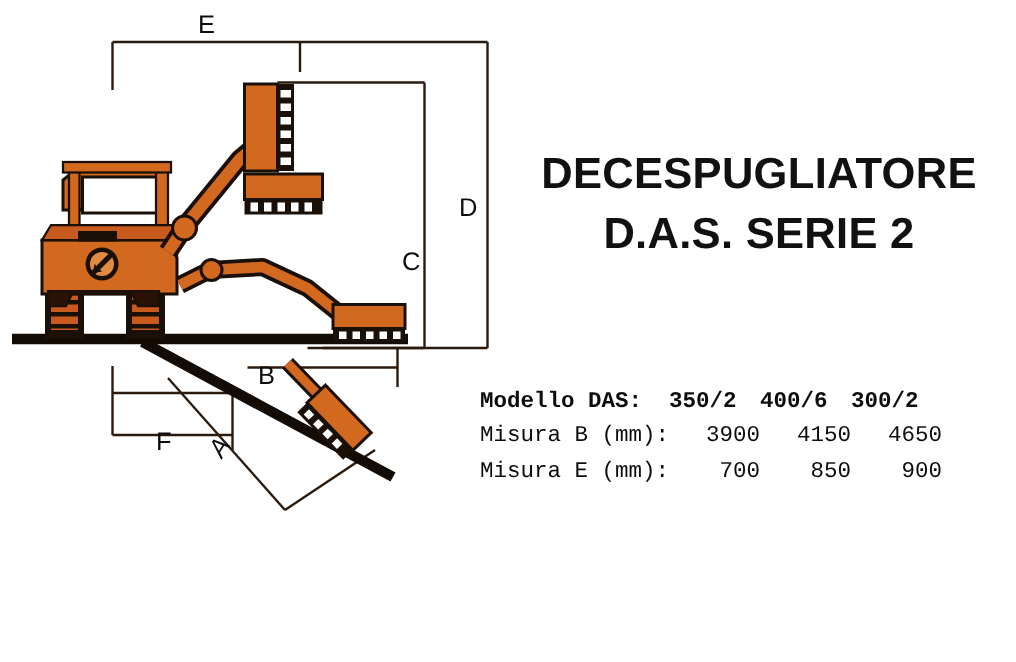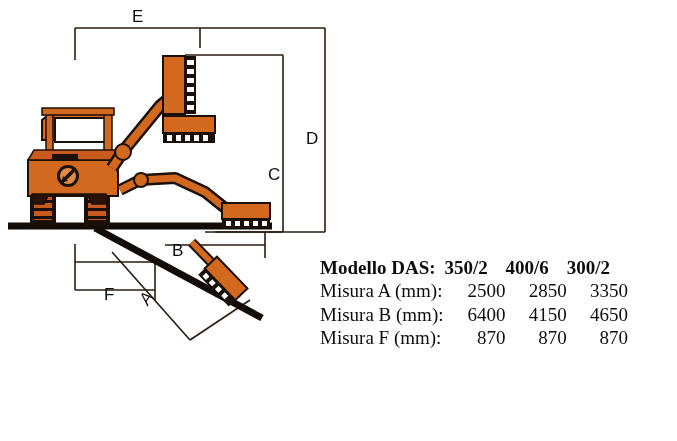--- a/index.html
+++ b/index.html
@@ -59,22 +59,22 @@
     position: absolute;
     left: 320px;
     top: 256px;
     width: 320px;
   }
   #spec-table table {
     border-collapse: collapse;
     width: 308px;
   }
   #spec-table td {
-    font-family: Liberation Serif, serif;
-    font-size: 19px;
+    font-family: Liberation Mono, monospace;
+    font-size: 15px;
     line-height: 23.3px;
     padding: 0;
     color: #0d0d0d;
     white-space: nowrap;
   }
   td.rowlabel {
     text-align: left;
     width: 124px;
     padding-right: 6px;
   }
@@ -244,51 +244,49 @@
         <text x="132" y="22">E</text>
         <text x="306" y="144">D</text>
         <text x="268" y="180">C</text>
         <text x="172" y="256">B</text>
         <text x="104" y="300">F</text>
         <text x="148" y="306" transform="rotate(-58 148 306)" font-style="italic">A</text>
       </g>
     </svg>
   </div>
 
+  <div id="title-block">
+    <div class="title-line">DECESPUGLIATORE</div>
+    <div class="title-line">D.A.S. SERIE 2</div>
+  </div>
 
   <div id="spec-table">
     <table>
       <tbody>
         <tr class="header-row">
           <td class="rowlabel">Modello DAS:</td>
           <td class="val">350/2</td>
           <td class="val">400/6</td>
           <td class="val">300/2</td>
         </tr>
 
-        <tr>
-          <td class="rowlabel">Misura A (mm):</td>
-          <td class="val">2500</td>
-          <td class="val">2850</td>
-          <td class="val">3350</td>
-        </tr>
 
         <tr>
           <td class="rowlabel">Misura B (mm):</td>
-          <td class="val">6400</td>
+          <td class="val">3900</td>
           <td class="val">4150</td>
           <td class="val">4650</td>
         </tr>
 
 
 
-
         <tr>
-          <td class="rowlabel">Misura F (mm):</td>
-          <td class="val">870</td>
-          <td class="val">870</td>
-          <td class="val">870</td>
+          <td class="rowlabel">Misura E (mm):</td>
+          <td class="val">700</td>
+          <td class="val">850</td>
+          <td class="val">900</td>
         </tr>
+
       </tbody>
     </table>
   </div>
 
 </div>
 
 </body></html>

